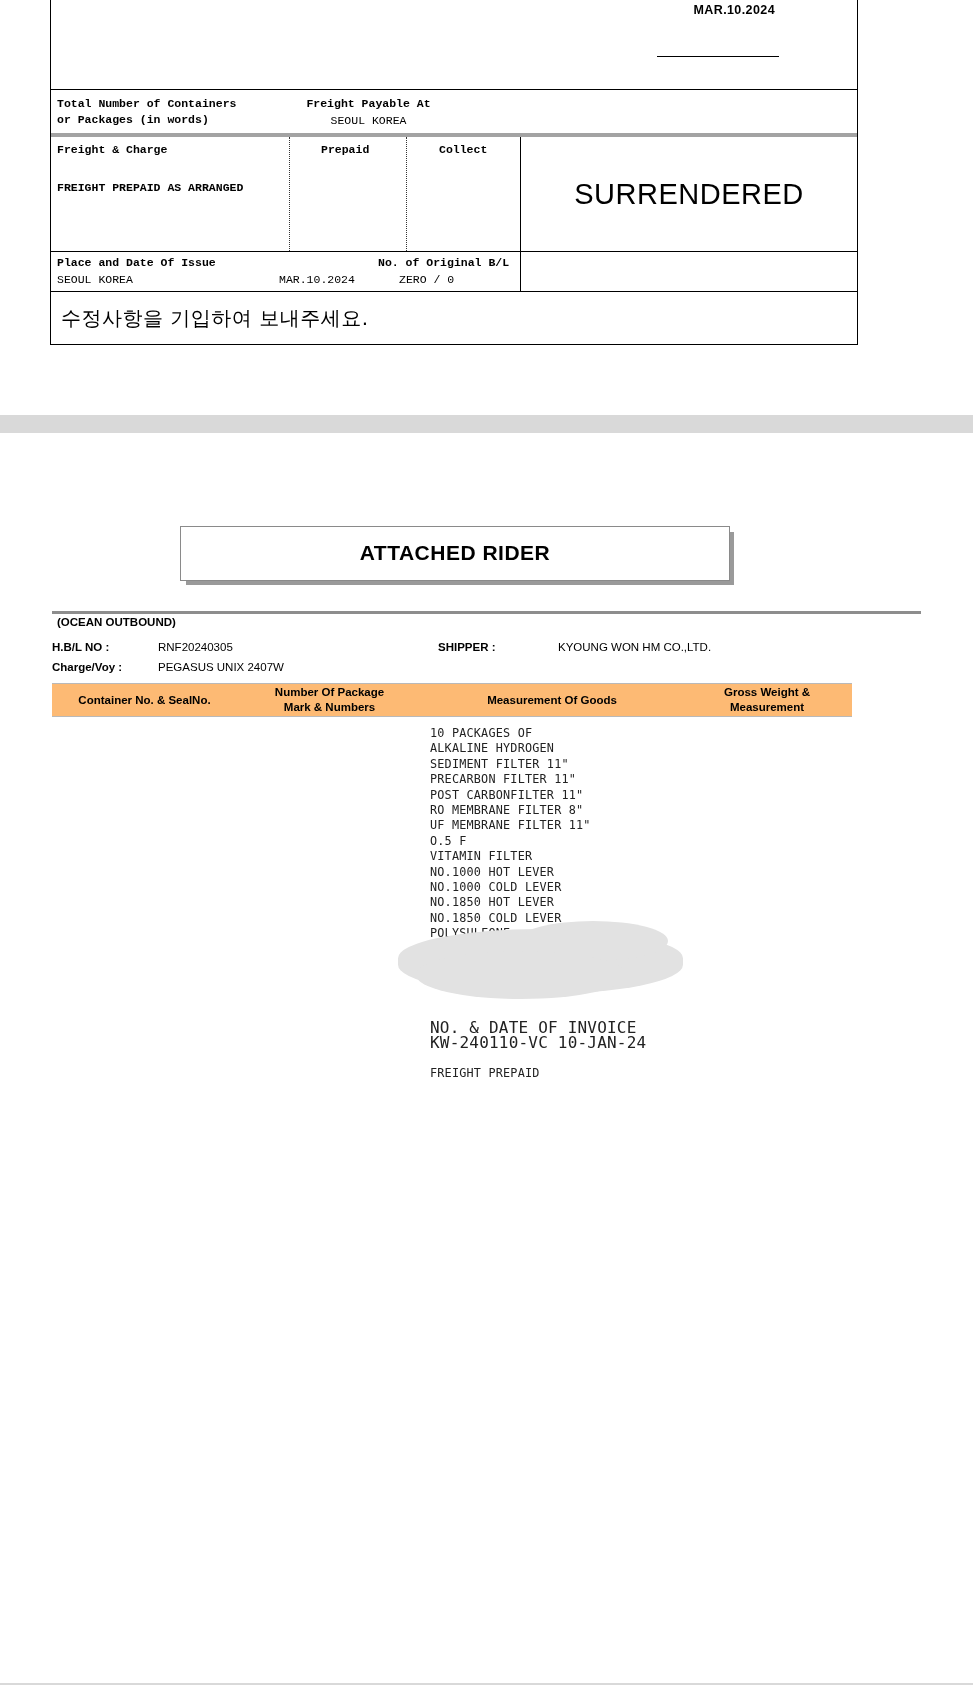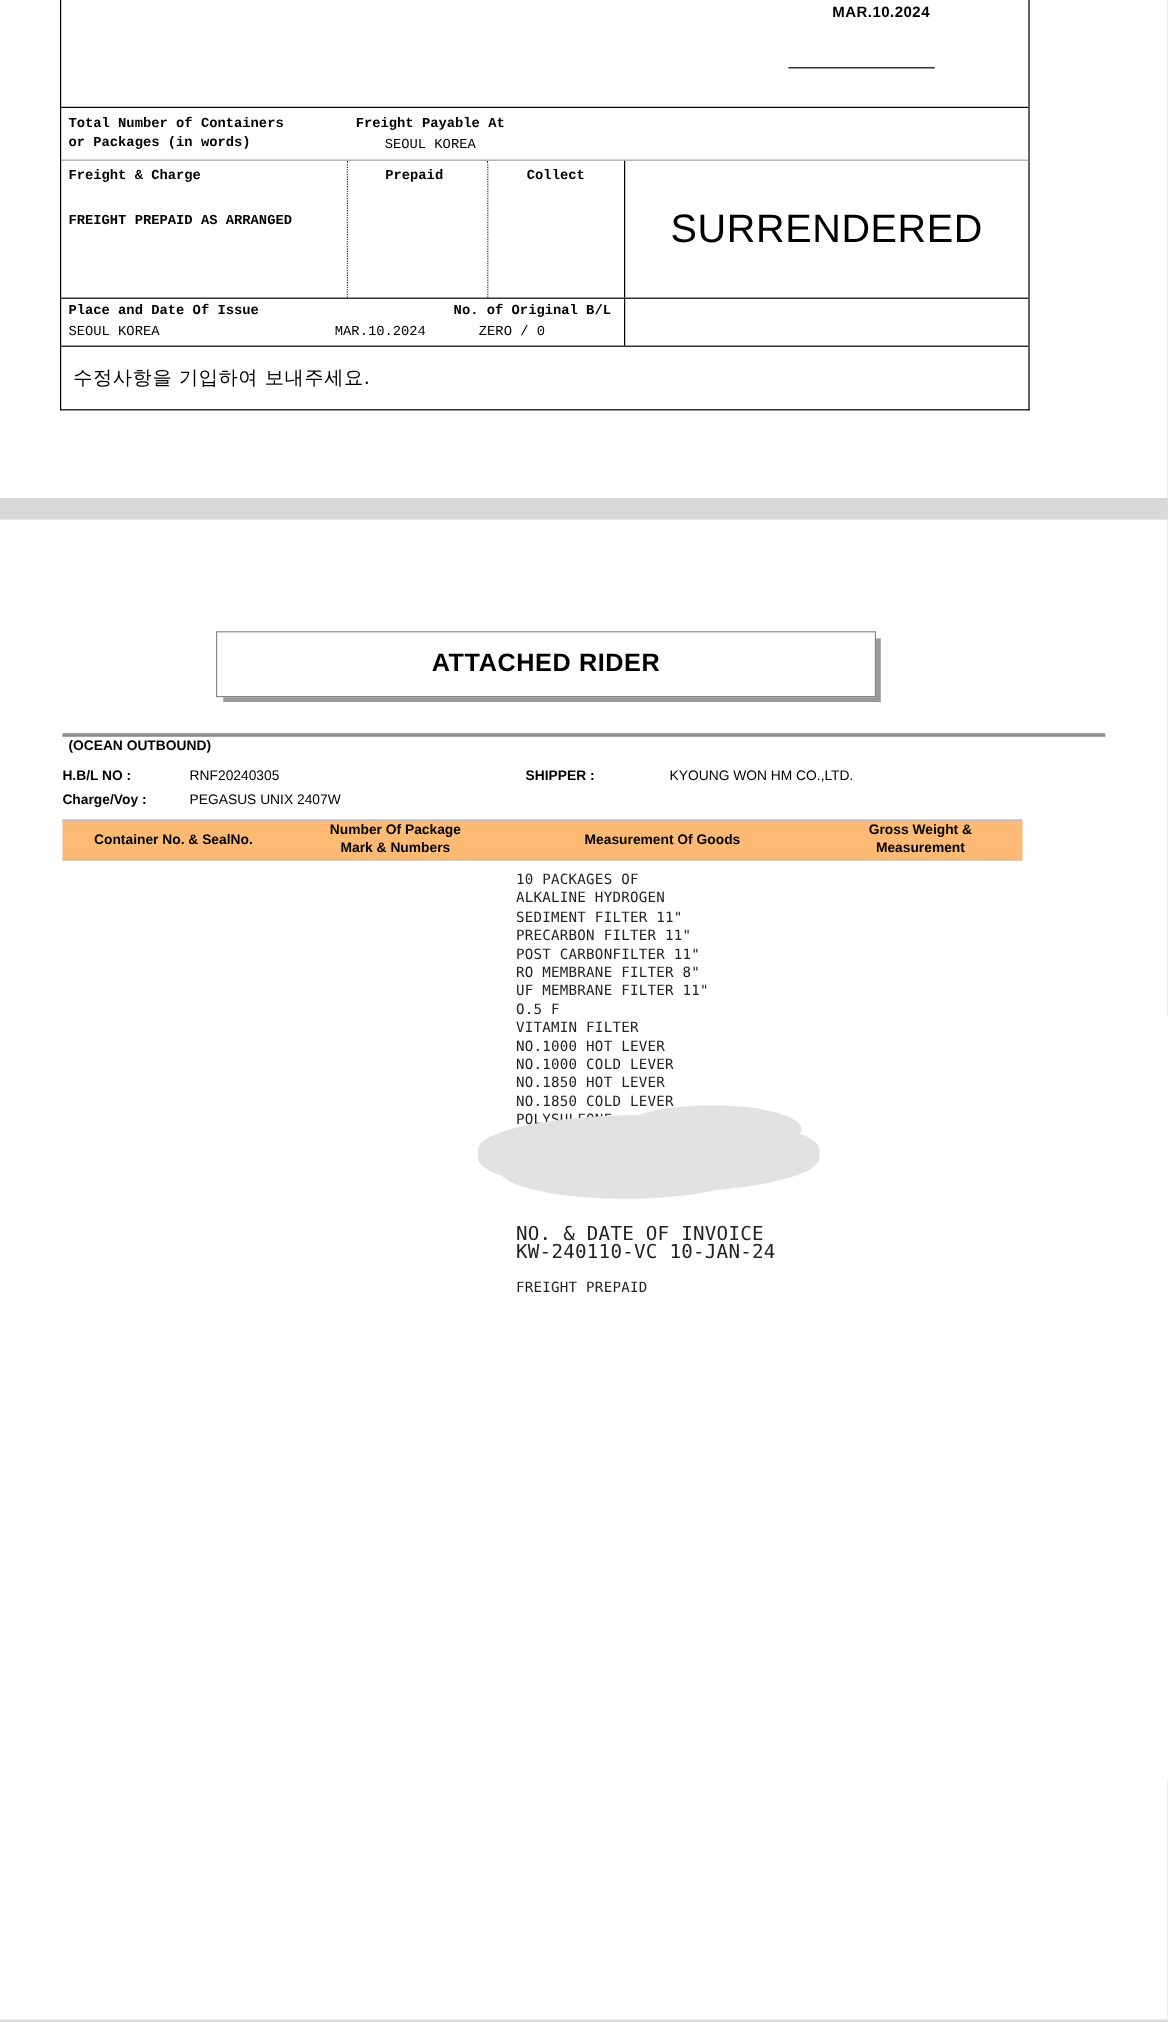--- a/index.html
+++ b/index.html
@@ -64,22 +64,23 @@
   .bl-signline {
     position: absolute;
     right: 78px;
     top: 296px;
     width: 122px;
     border-bottom: 1px solid #000;
   }
 
   .row-containers {
     display: flex;
-    border-bottom: 1px solid #a3a3a3;
+    border-bottom: 4px solid #a3a3a3;
     min-height: 42px;
+    gap: 10px;
   }
   .cell-contlabel {
     width: 230px;
     padding: 6px 0 4px 6px;
     font-weight: bold;
     line-height: 1.35;
   }
   .cell-say {
     flex: 1;
     padding: 14px 0 4px 0;
@@ -143,21 +144,21 @@
     border-left: 1px dotted #333;
   }
   .freight-right {
     flex: 1;
     display: flex;
     align-items: center;
     justify-content: center;
   }
   .surrendered {
     font-family: "Liberation Sans", sans-serif;
-    font-size: 33px;
+    font-size: 29px;
     letter-spacing: 0.5px;
     color: #000;
   }
 
   .row-issue {
     display: flex;
     border-bottom: 1px solid #000;
     min-height: 40px;
   }
   .issue-left {
@@ -171,21 +172,21 @@
   .il-orig-label { position: absolute; left: 327px; top: 4px; font-weight: bold; }
   .il-orig-val { position: absolute; left: 348px; top: 21px; }
   .issue-right { flex: 1; }
 
   .row-memo {
     min-height: 52px;
     display: flex;
     align-items: center;
     padding-left: 10px;
     font-family: "DejaVu Sans", sans-serif;
-    font-size: 16px;
+    font-size: 20px;
     letter-spacing: 0.5px;
   }
 
   
   .page2 {
     padding: 0;
     height: 1250px;
     position: relative;
   }
 

